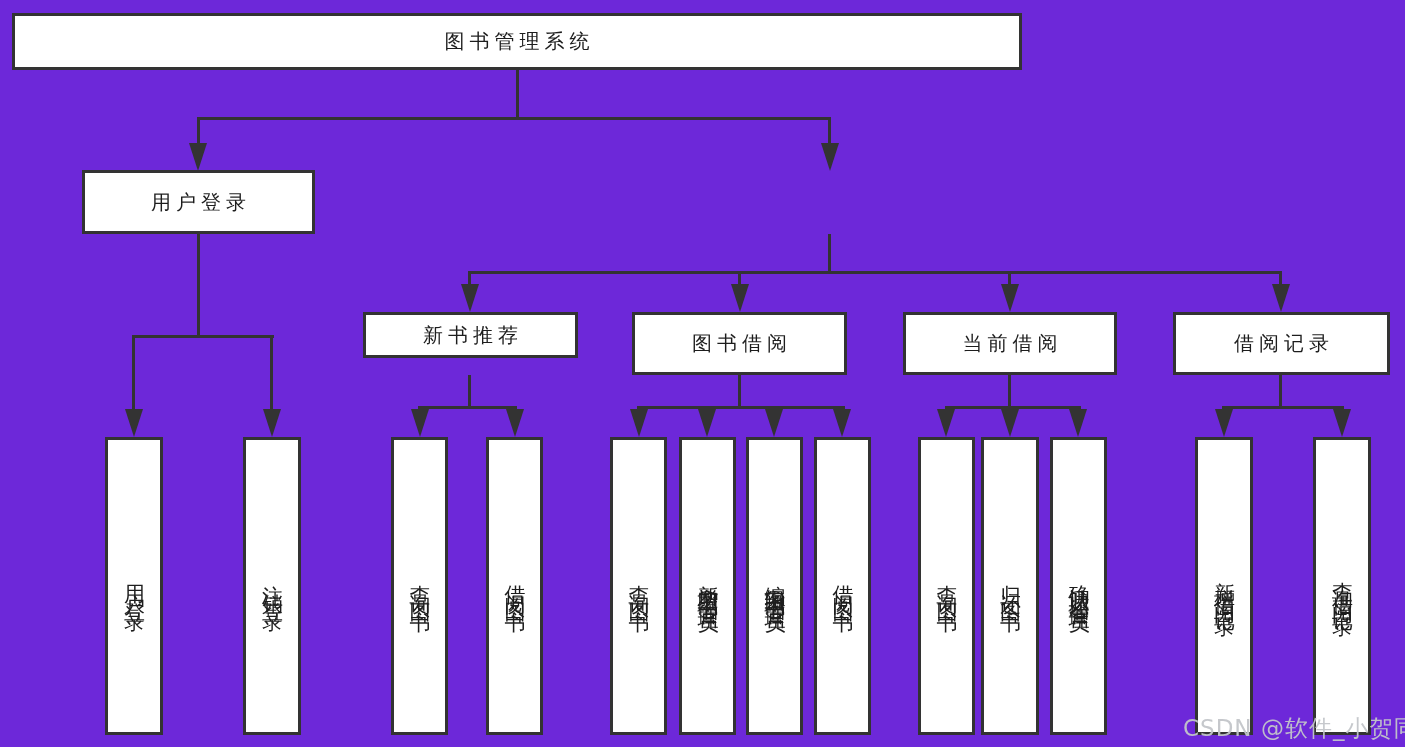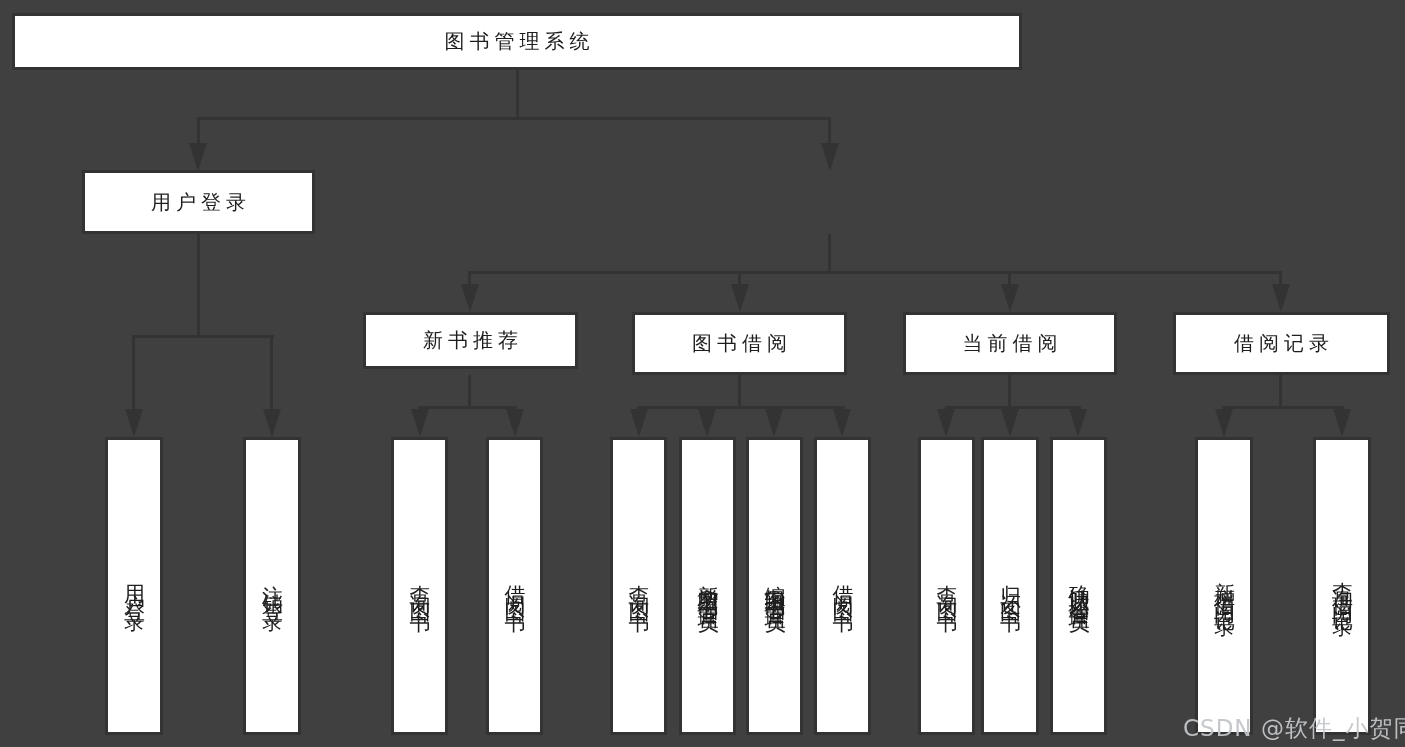--- a/index.html
+++ b/index.html
@@ -5,21 +5,21 @@
   html, body {
     margin: 0;
     padding: 0;
     background: #ffffff;
     font-family: "DejaVu Sans", "Liberation Sans", sans-serif;
   }
   #stage {
     position: relative;
     width: 1405px;
     height: 747px;
-    background: #404040;
+    background: #6d28d9;
     overflow: hidden;
   }
   .node {
     position: absolute;
     box-sizing: border-box;
     border: 3px solid #333333;
     background: #ffffff;
     display: flex;
     align-items: center;
     justify-content: center;
@@ -97,21 +97,21 @@
   <div class="line" style="left:468px; top:271px; width:814px; height:3px;"></div>
   <div class="line" style="left:468px; top:273px; width:3px; height:13px;"></div>
   <div class="arrow" style="left:461px; top:284px;"></div>
   <div class="line" style="left:738px; top:273px; width:3px; height:13px;"></div>
   <div class="arrow" style="left:731px; top:284px;"></div>
   <div class="line" style="left:1008px; top:273px; width:3px; height:13px;"></div>
   <div class="arrow" style="left:1001px; top:284px;"></div>
   <div class="line" style="left:1279px; top:273px; width:3px; height:13px;"></div>
   <div class="arrow" style="left:1272px; top:284px;"></div>
 
-  <div class="node" style="left:363px; top:312px; width:215px; height:57px;">
+  <div class="node" style="left:363px; top:312px; width:215px; height:46px;">
     <span class="h-label">新书推荐</span>
   </div>
   <div class="node" style="left:632px; top:312px; width:215px; height:63px;">
     <span class="h-label">图书借阅</span>
   </div>
   <div class="node" style="left:903px; top:312px; width:214px; height:63px;">
     <span class="h-label">当前借阅</span>
   </div>
   <div class="node" style="left:1173px; top:312px; width:217px; height:63px;">
     <span class="h-label">借阅记录</span>

